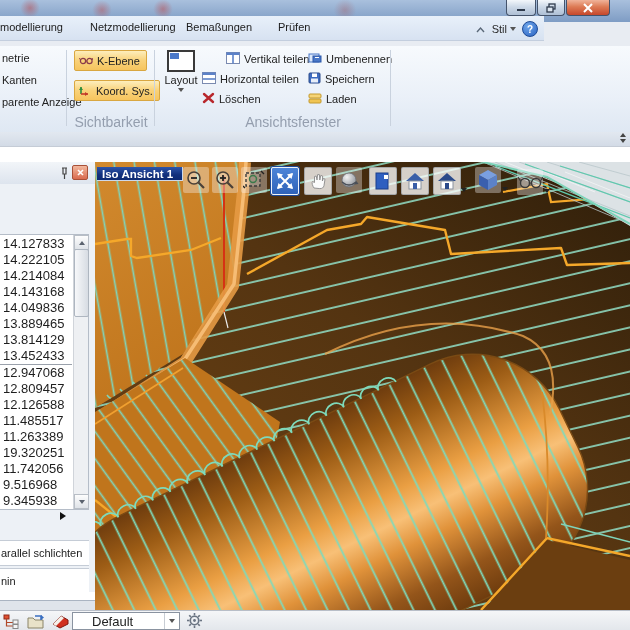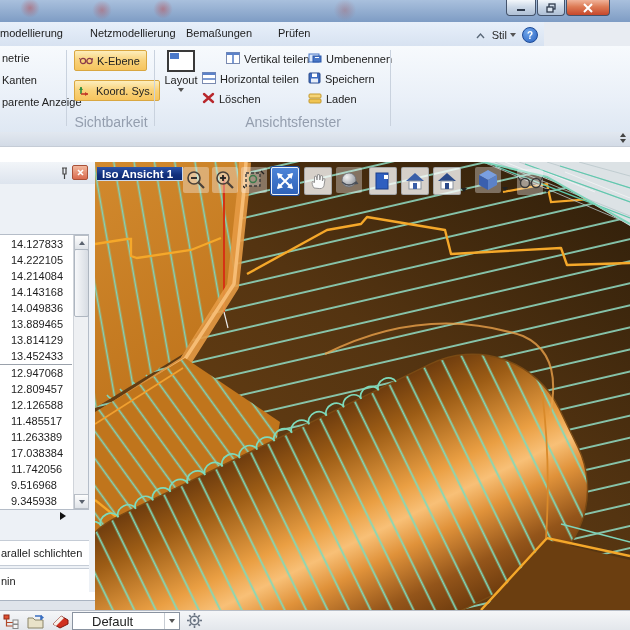--- a/index.html
+++ b/index.html
@@ -15,21 +15,21 @@
       radial-gradient(circle 16px at 345px 10px, rgba(170,70,70,.3), rgba(170,70,70,0) 70%),
       linear-gradient(#a9c0dd,#7e9cc4);}
   .win-controls{position:absolute;right:20px;top:0;display:flex;}
   .win-btn{height:15px;border:1px solid #44536b;border-top:none;border-radius:0 0 4px 4px;
     background:linear-gradient(#f3f7fb,#cdd9e8 45%,#aebfd5);display:flex;align-items:center;justify-content:center;margin-left:1px;}
   .win-btn svg{display:block;}
   .btn-min{width:28px;}.btn-restore{width:26px;}
   .btn-close{width:42px;background:linear-gradient(#f0b39a,#dd7b55 45%,#c6472b);}
 
   
-  .menubar{position:absolute;left:0;top:22px;width:544px;height:24px;
+  .menubar{position:absolute;left:0;top:16px;width:544px;height:24px;
     background:linear-gradient(#e8f0fa,#d7e2f1);border-bottom:1px solid #c3cede;}
   .menu-tab{position:absolute;top:5px;font-size:11px;color:#1c1c1c;cursor:default;}
   .tab-0{left:0px;}.tab-1{left:90px;}.tab-2{left:186px;}.tab-3{left:278px;}
   .menu-right{position:absolute;right:6px;top:4px;display:flex;align-items:center;gap:6px;}
   .style-label{font-size:11px;color:#2a2a2a;display:flex;align-items:center;gap:3px;}
   .caret{width:0;height:0;border-left:3px solid transparent;border-right:3px solid transparent;border-top:4px solid #555;}
   .help-btn{width:14px;height:14px;border-radius:50%;background:radial-gradient(circle at 35% 30%,#6fa6ea,#2a63c2);
     color:#fff;font-size:10px;font-weight:bold;display:flex;align-items:center;justify-content:center;border:1px solid #1d4a96;}
 
   
@@ -58,21 +58,21 @@
   .panel-header{position:absolute;left:0;top:0;width:95px;height:22px;background:linear-gradient(#f2f5f9,#dde4ee);}
   .pin-icon{position:absolute;left:60px;top:4px;}
   .panel-close{position:absolute;left:72px;top:3px;width:14px;height:13px;border:1px solid #a85038;border-radius:2px;
     background:linear-gradient(#f2b89e,#d96a4e);display:flex;align-items:center;justify-content:center;}
   .panel-card{position:absolute;left:0;top:22px;width:80px;height:46px;background:#fff;border:1px solid #c0c8d2;border-left:none;}
   .panel-title{position:absolute;left:2px;top:3px;font-size:11px;color:#333;white-space:nowrap;}
   .panel-tools{position:absolute;left:4px;top:19px;display:flex;align-items:center;gap:6px;}
   .pt-sep{width:1px;height:18px;background:#d0d6de;}
   .num-list{position:absolute;left:0;top:72px;width:88px;height:274px;background:#fff;border:1px solid #b5bdc8;border-left:none;}
   .num-rows{position:absolute;left:0;top:1px;width:72px;}
-  .num-row{height:16px;line-height:16px;font-size:11px;color:#1e1e1e;padding-left:11px;white-space:nowrap;}
+  .num-row{height:16px;line-height:16px;font-size:13px;color:#1e1e1e;padding-left:3px;white-space:nowrap;}
   .num-rows .num-row:nth-child(9){border-top:1px solid #9aa1ab;}
   .vscroll{position:absolute;right:0;top:0;width:14px;height:100%;background:#eef0f3;border-left:1px solid #d0d4da;}
   .vs-btn{position:absolute;left:0;width:13px;height:13px;background:linear-gradient(#fdfdfd,#dfe3e8);border:1px solid #b8bec6;
     display:flex;align-items:center;justify-content:center;}
   .vs-up{top:0;}.vs-down{bottom:0;}
   .vs-thumb{position:absolute;left:0;top:14px;width:13px;height:66px;background:linear-gradient(90deg,#f7f8fa,#d7dce3);border:1px solid #aeb6c0;border-radius:2px;}
   .vs-tri-up{width:0;height:0;border-left:3px solid transparent;border-right:3px solid transparent;border-bottom:4px solid #5a626e;}
   .vs-tri-down{width:0;height:0;border-left:3px solid transparent;border-right:3px solid transparent;border-top:4px solid #5a626e;}
   .resize-arrow{position:absolute;left:60px;top:350px;width:0;height:0;border-top:4px solid transparent;border-bottom:4px solid transparent;border-left:6px solid #111;}
   .section-row{position:absolute;left:0;width:88px;height:24px;background:#fff;border-top:1px solid #c5ccd6;border-bottom:1px solid #c5ccd6;
@@ -279,21 +279,21 @@
             <div class="num-row">14.143168</div>
             <div class="num-row">14.049836</div>
             <div class="num-row">13.889465</div>
             <div class="num-row">13.814129</div>
             <div class="num-row">13.452433</div>
             <div class="num-row">12.947068</div>
             <div class="num-row">12.809457</div>
             <div class="num-row">12.126588</div>
             <div class="num-row">11.485517</div>
             <div class="num-row">11.263389</div>
-            <div class="num-row">17.038384</div>
+            <div class="num-row">19.320251</div>
             <div class="num-row">11.742056</div>
             <div class="num-row">9.516968</div>
             <div class="num-row">9.345938</div>
           </div>
         <div class="vscroll">
           <div class="vs-btn vs-up">
               <span class="vs-tri-up"></span>
             </div>
           <div class="vs-thumb"></div>
           <div class="vs-btn vs-down">

